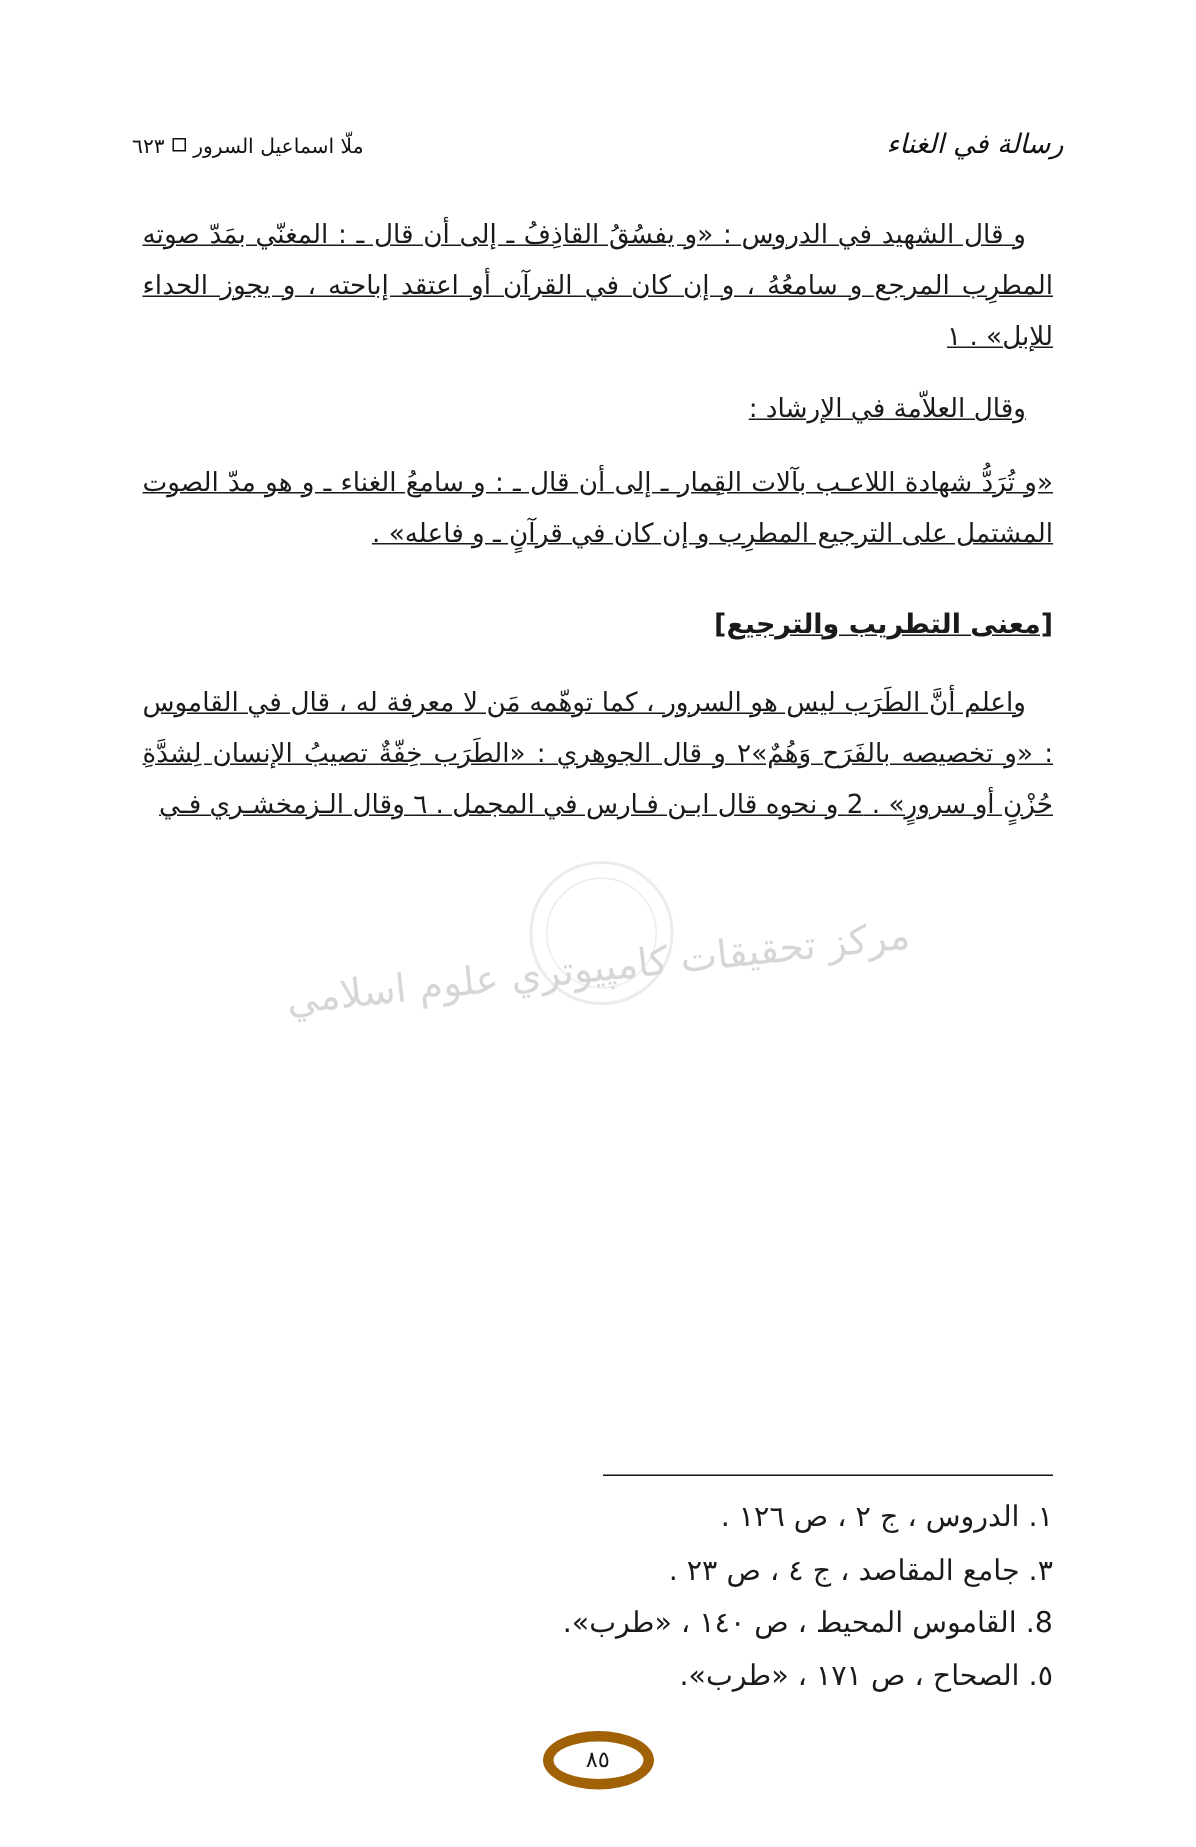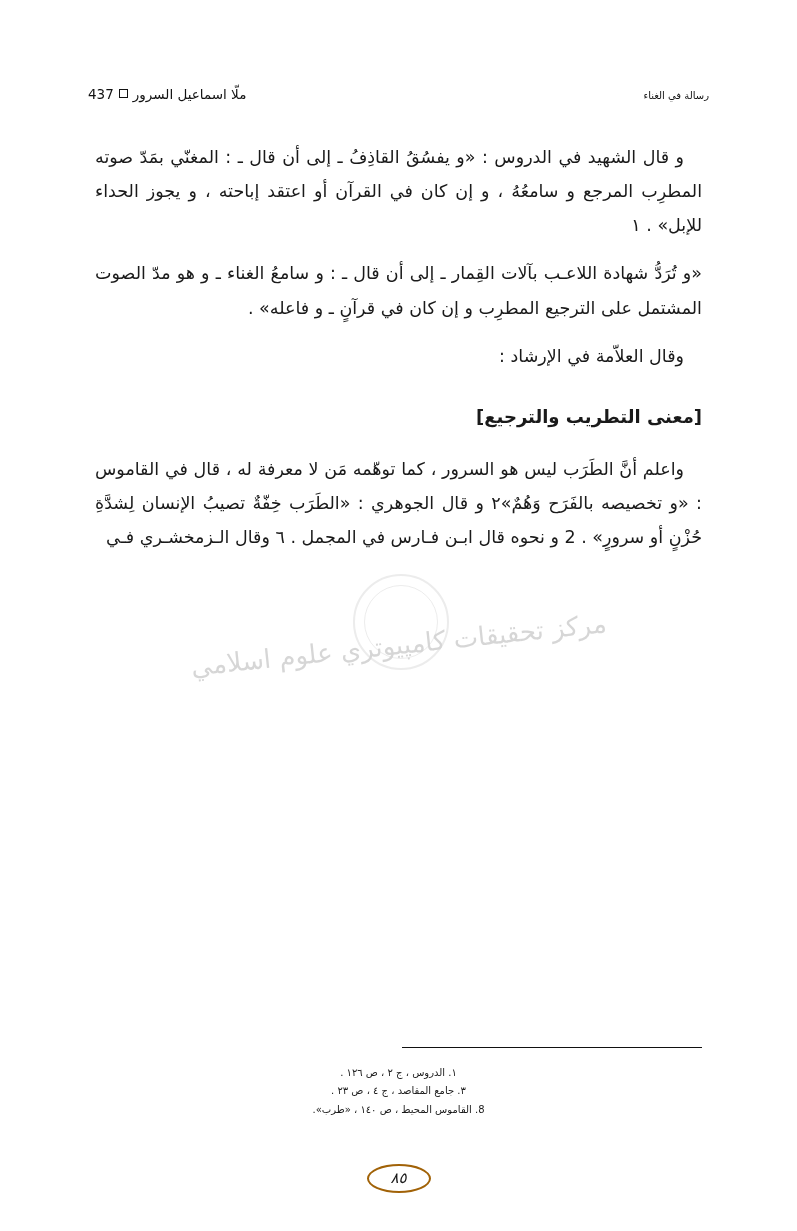--- a/index.html
+++ b/index.html
@@ -31,22 +31,23 @@
     display: flex;
     align-items: baseline;
     justify-content: space-between;
     direction: rtl;
     font-size: 13.5px;
     letter-spacing: 0;
     color: #111;
   }
   .running-head .rh-right {
     font-family: "DejaVu Sans", sans-serif;
-    font-size: 10px;
-    white-space: nowrap;
+    font-size: 18px;
+    white-space: nowrap;
+    font-style: italic;
   }
   .running-head .rh-left {
     font-family: "DejaVu Sans", sans-serif;
     font-size: 13.5px;
     white-space: nowrap;
     display: flex;
     align-items: baseline;
     gap: 5px;
     direction: rtl;
   }
@@ -62,20 +63,21 @@
   .content {
     position: absolute;
     top: 140px;
     right: 95px;
     left: 95px;
     direction: rtl;
     text-align: justify;
     text-align-last: right;
     font-size: 17.5px;
     line-height: 1.95;
+    text-decoration: underline;
   }
   .para {
     margin: 0 0 14px 0;
     text-indent: 0;
   }
   .para.indent {
     text-indent: 18px;
   }
   .para.quote {
     text-indent: 0;
@@ -139,83 +141,83 @@
     direction: rtl;
   }
   .fn-rule {
     width: 300px;
     height: 1px;
     background: #111;
     margin: 0 0 10px auto;
   }
   .fn-list {
     list-style: none;
-    margin: 16px;
+    margin: 0;
     padding: 0;
-    text-align: center;
-    font-size: 10px;
+    text-align: right;
+    font-size: 19px;
     line-height: 1.85;
   }
   .fn-list li {
     white-space: nowrap;
   }
 
   
   .folio {
     position: absolute;
     bottom: 38px;
     left: 0;
     right: 0;
     text-align: center;
   }
   .folio-oval {
     display: inline-block;
-    border: 2px solid #a16207;
+    border: 7px solid #a16207;
     border-radius: 50%;
     padding: 3px 16px 4px 16px;
     font-size: 15px;
     min-width: 28px;
-    font-style: italic;
   }
 </style>
 </head>
 <body>
 
 <div class="page">
 
   <div class="running-head">
     <div class="rh-right">رسالة في الغناء</div>
     <div class="rh-left">
       <span>ملّا اسماعيل السرور</span>
       <span class="rh-sep"></span>
-      <span>437</span>
+      <span>٦٢٣</span>
     </div>
   </div>
 
   <div class="content">
     <p class="para indent">و قال الشهيد في الدروس : «و يفسُقُ القاذِفُ ـ إلى أن قال ـ : المغنّي بمَدّ صوته المطرِب المرجع و سامعُهُ ، و إن كان في القرآن أو اعتقد إباحته ، و يجوز الحداء للإبل» . ١</p>
+    <p class="para indent">وقال العلاّمة في الإرشاد :</p>
     <p class="para quote">«و تُرَدُّ شهادة اللاعـب بآلات القِمار ـ إلى أن قال ـ : و سامعُ الغناء ـ و هو مدّ الصوت المشتمل على الترجيع المطرِب و إن كان في قرآنٍ ـ و فاعله» .</p>
-    <p class="para indent">وقال العلاّمة في الإرشاد :</p>
 
     <div class="section-heading">[معنى التطريب والترجيع]</div>
 
     <p class="para indent">واعلم أنَّ الطَرَب ليس هو السرور ، كما توهّمه مَن لا معرفة له ، قال في القاموس : «و تخصيصه بالفَرَح وَهُمٌ»٢ و قال الجوهري : «الطَرَب خِفّةٌ تصيبُ الإنسان لِشدَّةِ حُزْنٍ أو سرورٍ» . 2 و نحوه قال ابـن فـارس في المجمل . ٦ وقال الـزمخشـري فـي</p>
   </div>
 
   <div class="watermark">
     <div class="wm-seal"></div>
     <div class="wm-inner">مركز تحقيقات كامپيوتري علوم اسلامي</div>
   </div>
 
   <div class="footnotes">
     <div class="fn-rule"></div>
     <ul class="fn-list">
       <li>١. الدروس ، ج ٢ ، ص ١٢٦ .</li>
       <li>٣. جامع المقاصد ، ج ٤ ، ص ٢٣ .</li>
       <li>8. القاموس المحيط ، ص ١٤٠ ، «طرب».</li>
+      <li>٥. الصحاح ، ص ١٧١ ، «طرب».</li>
     </ul>
   </div>
 
   <div class="folio">
     <span class="folio-oval">٨٥</span>
   </div>
 
 </div>
 
 </body></html>

